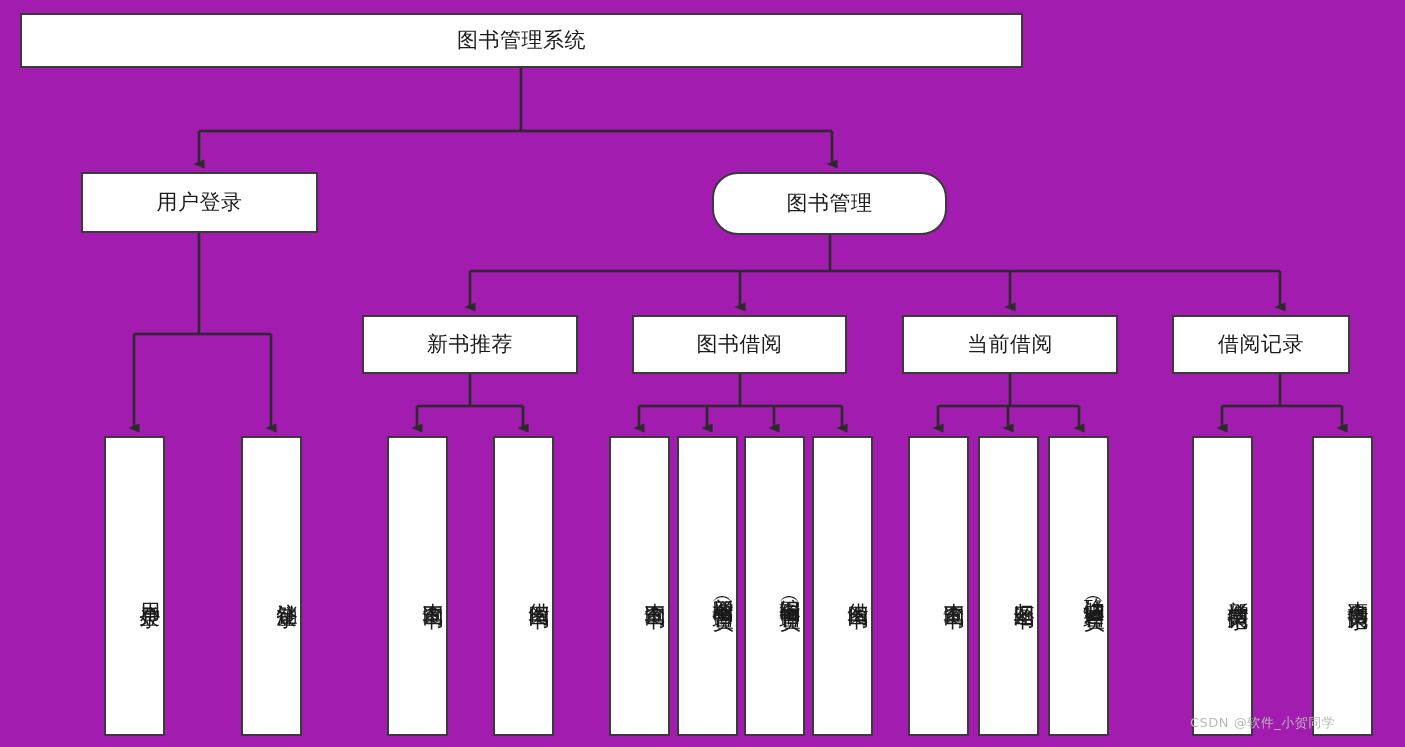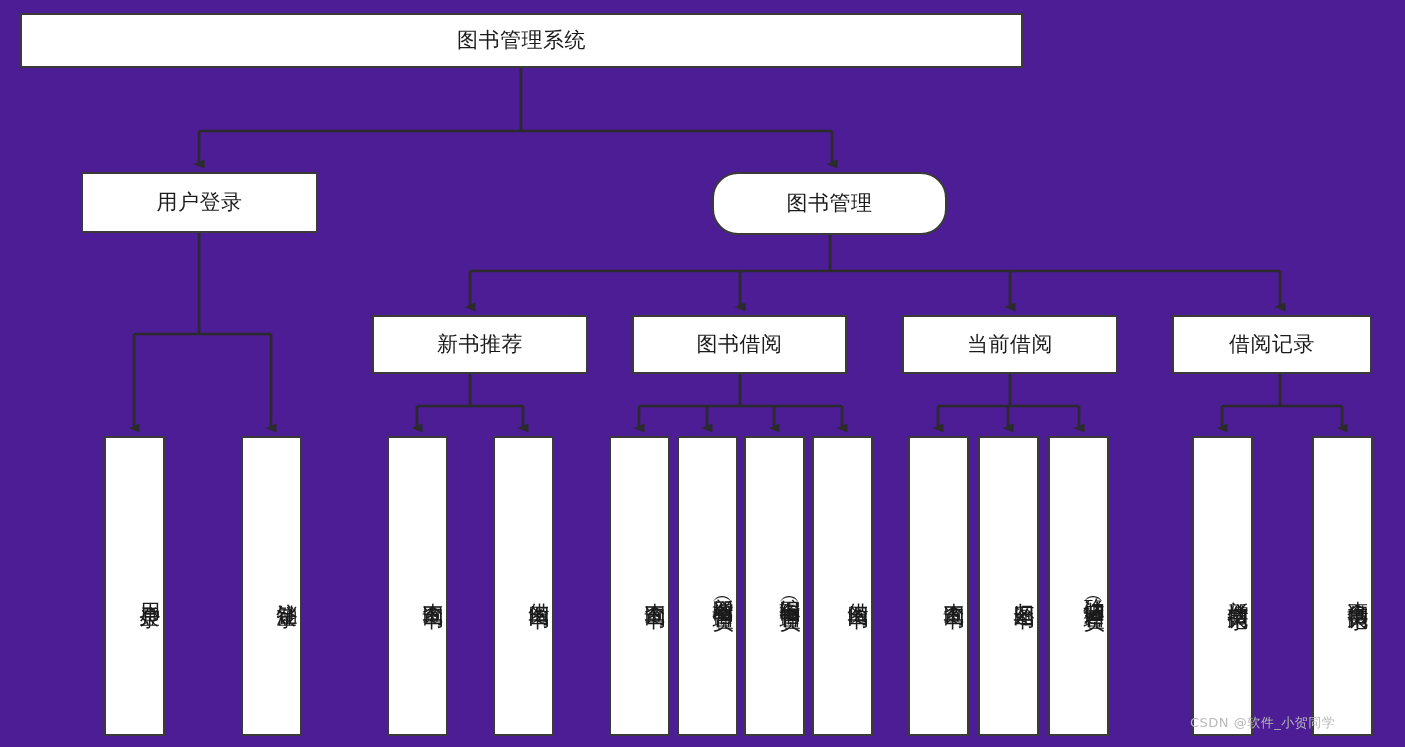--- a/index.html
+++ b/index.html
@@ -4,21 +4,21 @@
 <style>
   html, body {
     margin: 0;
     padding: 0;
     background: #ffffff;
   }
   #canvas {
     position: relative;
     width: 1405px;
     height: 747px;
-    background: #4c1d95;
+    background: #a21caf;
     font-family: "DejaVu Sans", "Liberation Sans", sans-serif;
     overflow: hidden;
   }
   #svg-layer {
     position: absolute;
     left: 0;
     top: 0;
     width: 1405px;
     height: 747px;
   }
@@ -126,33 +126,33 @@
   </div>
 
   <div class="node horiz" style="left:81px; top:172px; width:237px; height:61px;">
     <span class="node-label">用户登录</span>
   </div>
 
   <div class="node horiz" style="left:712px; top:172px; width:235px; height:63px;border-radius:26px;">
     <span class="node-label">图书管理</span>
   </div>
 
-  <div class="node horiz" style="left:372px; top:315px; width:216px; height:59px;">
+  <div class="node horiz" style="left:362px; top:315px; width:216px; height:59px;">
     <span class="node-label">新书推荐</span>
   </div>
 
   <div class="node horiz" style="left:902px; top:315px; width:216px; height:59px;">
     <span class="node-label">当前借阅</span>
   </div>
 
   <div class="node horiz" style="left:632px; top:315px; width:215px; height:59px;">
     <span class="node-label">图书借阅</span>
   </div>
 
-  <div class="node horiz" style="left:1172px; top:315px; width:200px; height:59px;">
+  <div class="node horiz" style="left:1172px; top:315px; width:178px; height:59px;">
     <span class="node-label">借阅记录</span>
   </div>
 
   <div class="node vert" style="left:104px; top:436px; width:61px; height:300px;">
     <span class="node-label">用户登录</span>
   </div>
 
   <div class="node vert" style="left:241px; top:436px; width:61px; height:300px;">
     <span class="node-label">注销登录</span>
   </div>

